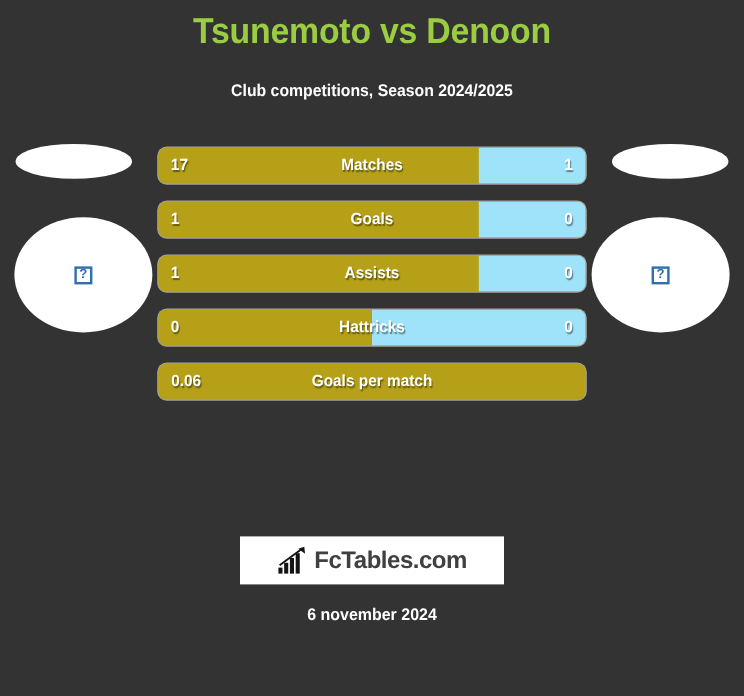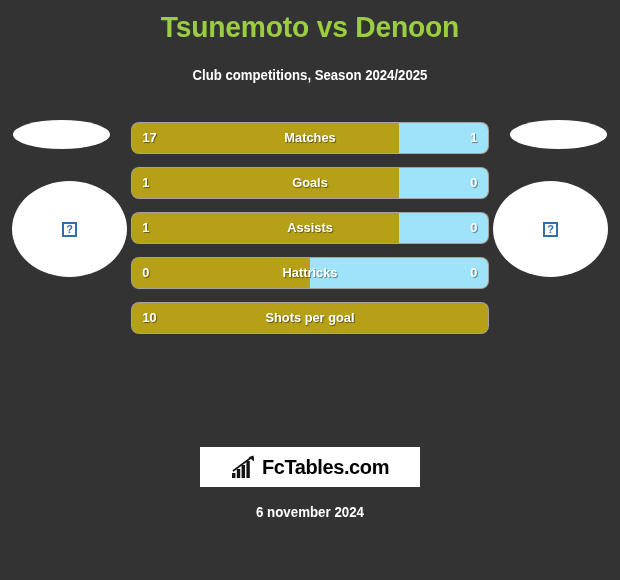--- a/index.html
+++ b/index.html
@@ -167,21 +167,21 @@
     width: 220px;
     height: 40px;
     box-sizing: border-box;
   }
   .logo-mark {
     display: block;
   }
   .logo-text {
     font-size: 20px;
     font-weight: bold;
-    color: #000000;
+    color: #404040;
     letter-spacing: -0.4px;
     line-height: 20px;
   }
   .date {
     padding-top: 17px;
     font-size: 14px;
     font-weight: bold;
     color: #ffffff;
     transform: scaleX(0.95);
   }
@@ -236,22 +236,22 @@
     </div>
     <div class="bar-row">
       <div class="bar-fill-home" style="width: 50%;"></div>
       <div class="bar-fill-away" style="width: 50%;"></div>
       <div class="bar-value home">0</div>
       <div class="bar-label">Hattricks</div>
       <div class="bar-value away">0</div>
     </div>
     <div class="bar-row">
       <div class="bar-fill-home" style="width: 100%;"></div>
-      <div class="bar-value home">10</div>
-      <div class="bar-label">Shots per goal</div>
+      <div class="bar-value home">0.06</div>
+      <div class="bar-label">Goals per match</div>
     </div>
   </div>
 
 <div class="footer">
   <div class="logo-box">
     <svg class="logo-mark" width="26" height="24" viewBox="0 0 26 24">
       <rect x="1" y="18" width="3.4" height="5" fill="#141414"></rect>
       <rect x="5.8" y="14" width="3.4" height="9" fill="#141414"></rect>
       <rect x="10.6" y="10" width="3.4" height="13" fill="#141414"></rect>
       <rect x="15.4" y="6" width="3.4" height="17" fill="#141414"></rect>

